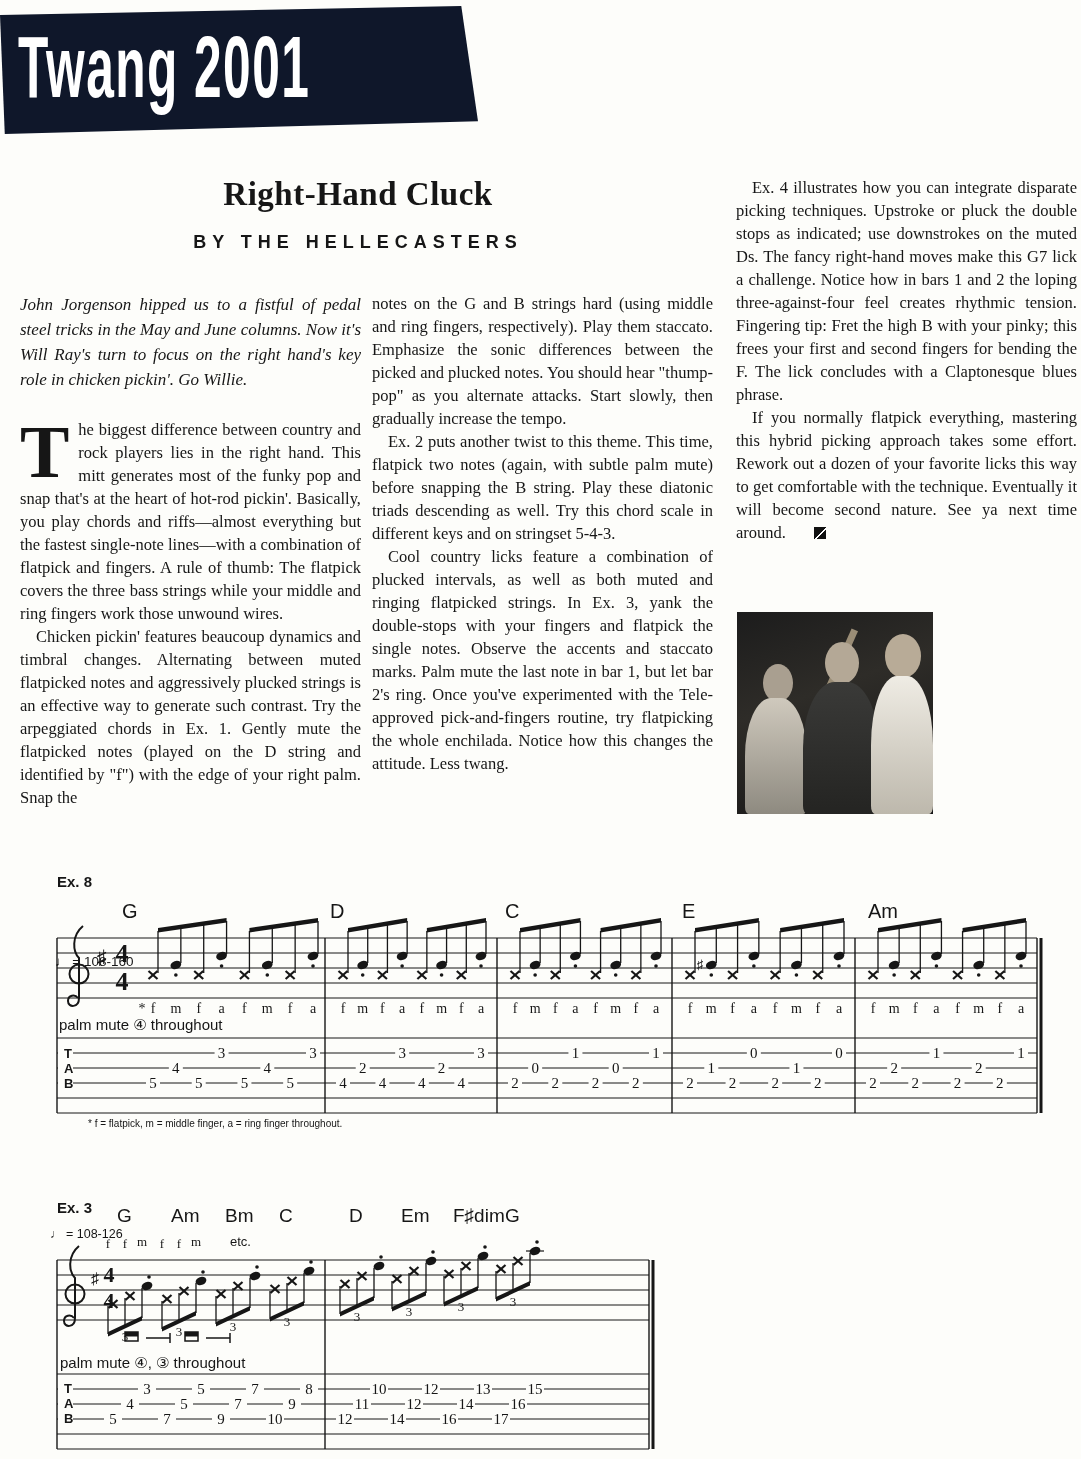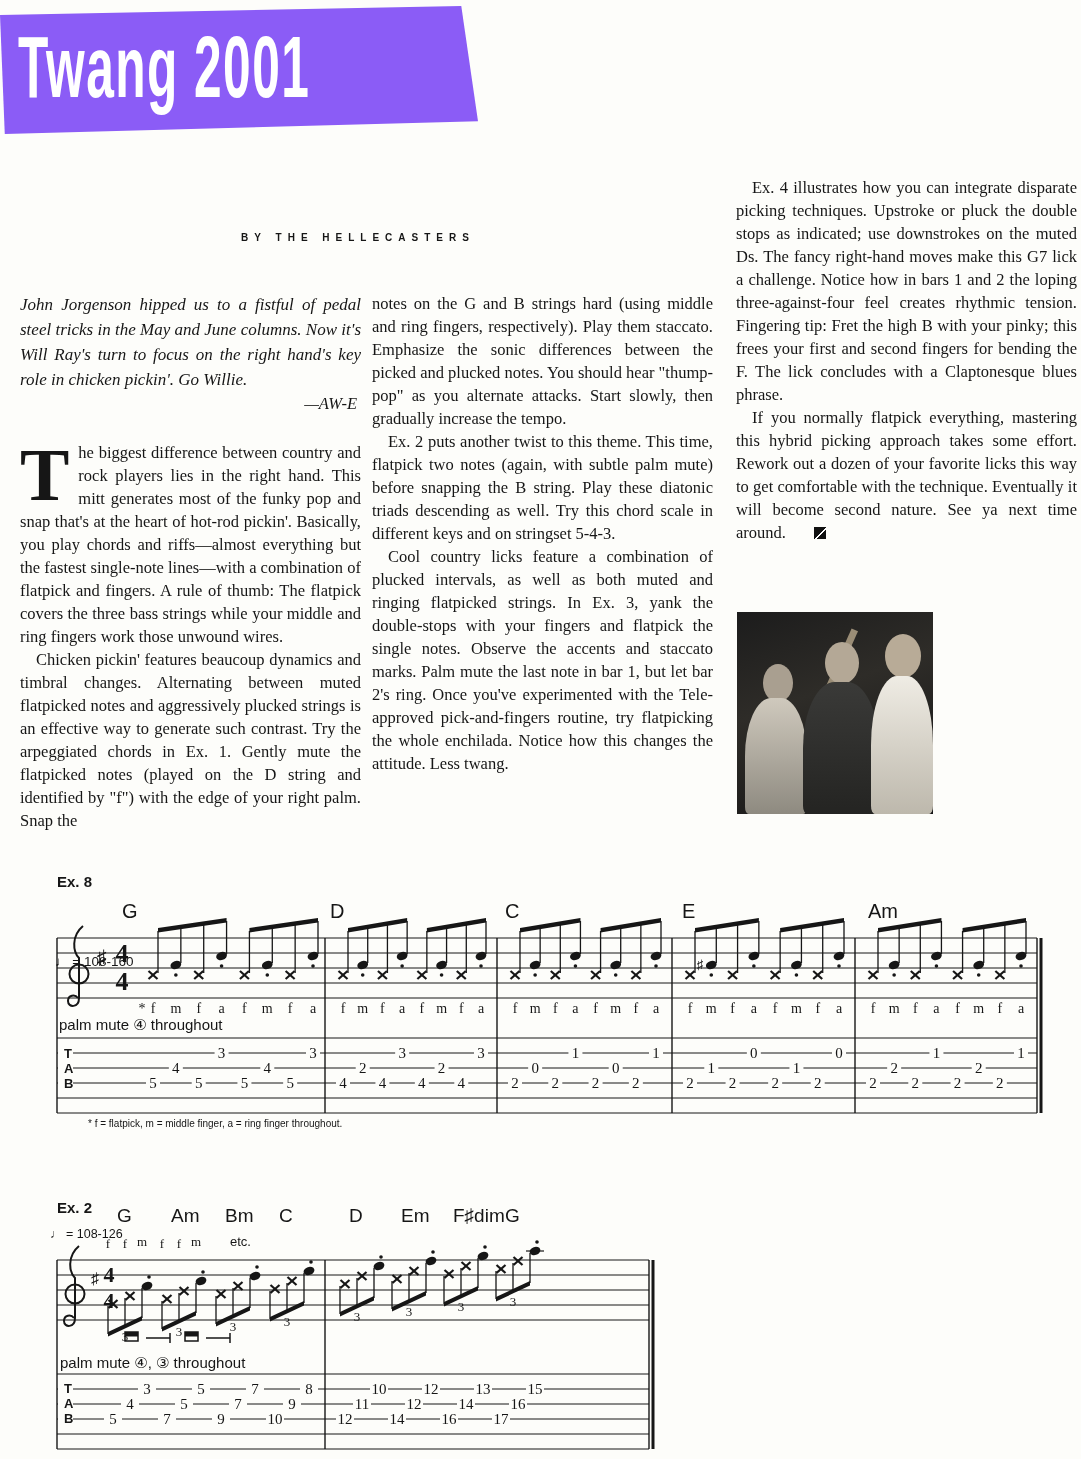--- a/index.html
+++ b/index.html
@@ -1,28 +1,28 @@
 <!DOCTYPE html>
 <html><head>
 <meta charset="utf-8">
 <style>
   html,body{margin:0;padding:0;background:#d9d9d6;}
   #page{position:relative;width:1081px;height:1459px;margin:0 auto;background:#fdfdfa;color:#161616;
         font-family:"Liberation Serif",serif;overflow:hidden;}
   
-  .banner{position:absolute;left:0;top:6px;width:478px;height:128px;background:#8b5cf6;
+  .banner{position:absolute;left:0;top:6px;width:478px;height:128px;background:#0f172a;
           clip-path:polygon(0 7%,96.5% 0,100% 90%,1% 100%);}
   .banner-title{position:absolute;left:18px;top:10px;color:#ffffff;white-space:nowrap;
           font-family:"Liberation Sans",sans-serif;font-weight:bold;font-size:68px;letter-spacing:2px;
           transform:scale(0.73,1.28);transform-origin:left top;}
   
   .article-title{position:absolute;left:28px;top:176px;width:660px;text-align:center;
           font-size:33px;font-weight:bold;letter-spacing:0.5px;}
   .byline{position:absolute;left:28px;top:232px;width:660px;text-align:center;
-          font-family:"Liberation Sans",sans-serif;font-size:10px;font-weight:bold;letter-spacing:6px;}
+          font-family:"Liberation Sans",sans-serif;font-size:18px;font-weight:bold;letter-spacing:6px;}
   
   .col{position:absolute;width:341px;font-size:16.5px;line-height:23px;text-align:justify;}
   .col1{left:20px;top:292px;}
   .col2{left:372px;top:292px;}
   .col3{left:736px;top:176px;}
   .intro{font-style:italic;font-size:17px;line-height:25px;}
   .signoff{text-align:right;font-style:italic;padding-right:4px;margin:2px 0 0 0;}
   .para{margin:0;text-indent:16px;}
   .para.first{margin-top:26px;text-indent:0;}
   .para.noindent{text-indent:0;}
@@ -48,25 +48,25 @@
 </style>
 </head>
 <body>
 
 <div id="page">
 
   <div class="banner">
     <div class="banner-title">Twang 2001</div>
   </div>
 
+  <div class="article-title">Right-Hand Cluck</div>
   <div class="byline">BY THE HELLECASTERS</div>
 
   <div class="col col1">
     <p class="para noindent intro">John Jorgenson hipped us to a fistful of pedal steel tricks in the May and June columns. Now it's Will Ray's turn to focus on the right hand's key role in chicken pickin'. Go Willie.</p>
-    <p class="para signoff">—AW-E</p>
     <p class="para first"><span class="dropcap">T</span><span>he biggest difference between country and rock players lies in the right hand. This mitt generates most of the funky pop and snap that's at the heart of hot-rod pickin'. Basically, you play chords and riffs—almost everything but the fastest single-note lines—with a combination of flatpick and fingers. A rule of thumb: The flatpick covers the three bass strings while your middle and ring fingers work those unwound wires.</span></p>
     <p class="para">Chicken pickin' features beaucoup dynamics and timbral changes. Alternating between muted flatpicked notes and aggressively plucked strings is an effective way to generate such contrast. Try the arpeggiated chords in Ex. 1. Gently mute the flatpicked notes (played on the D string and identified by "f") with the edge of your right palm. Snap the</p>
   </div>
 
   <div class="col col2">
     <p class="para noindent">notes on the G and B strings hard (using middle and ring fingers, respectively). Play them staccato. Emphasize the sonic differences between the picked and plucked notes. You should hear "thump-pop" as you alternate attacks. Start slowly, then gradually increase the tempo.</p>
     <p class="para">Ex. 2 puts another twist to this theme. This time, flatpick two notes (again, with subtle palm mute) before snapping the B string. Play these diatonic triads descending as well. Try this chord scale in different keys and on stringset 5-4-3.</p>
     <p class="para">Cool country licks feature a combination of plucked intervals, as well as both muted and ringing flatpicked strings. In Ex. 3, yank the double-stops with your fingers and flatpick the single notes. Observe the accents and staccato marks. Palm mute the last note in bar 1, but let bar 2's ring. Once you've experimented with the Tele-approved pick-and-fingers routine, try flatpicking the whole enchilada. Notice how this changes the attitude. Less twang.</p>
   </div>
 
@@ -369,21 +369,21 @@
         <rect x="947.8571428571429" y="202" width="14" height="15" fill="#fdfdfa"></rect>
         <text x="954.8571428571429" y="216" font-size="15" class="stxt" text-anchor="middle">2</text>
         <ellipse cx="976" cy="84" rx="5.5" ry="4" fill="#161616" transform="rotate(-18 976 84)"></ellipse>
         <circle cx="976" cy="94" r="1.8" fill="#161616"></circle>
         <text x="976" y="141" font-size="14" class="stxt" text-anchor="middle">a</text>
         <rect x="969" y="172" width="14" height="15" fill="#fdfdfa"></rect>
         <text x="976" y="186" font-size="15" class="stxt" text-anchor="middle">1</text>
       </svg></div>
   <div class="ex-footnote" style="left:88px;top:1118px;">* f = flatpick, m = middle finger, a = ring finger throughout.</div>
 
-  <div class="ex-label" style="left:57px;top:1199px;">Ex. 2</div>
+  <div class="ex-label" style="left:57px;top:1199px;">Ex. 3</div>
   <div class="ex-tempo" style="left:50px;top:1227px;font-size:12.5px;">♩ = 108-126</div>
   <div id="ex2" class="music" style="left:45px;top:1198px;"><svg width="625" height="260">
         <line x1="12" y1="62" x2="604" y2="62" stroke="#161616" stroke-width="1"></line>
         <line x1="12" y1="77" x2="604" y2="77" stroke="#161616" stroke-width="1"></line>
         <line x1="12" y1="92" x2="604" y2="92" stroke="#161616" stroke-width="1"></line>
         <line x1="12" y1="107" x2="604" y2="107" stroke="#161616" stroke-width="1"></line>
         <line x1="12" y1="122" x2="604" y2="122" stroke="#161616" stroke-width="1"></line>
         <line x1="12" y1="176" x2="604" y2="176" stroke="#161616" stroke-width="1"></line>
         <line x1="12" y1="191" x2="604" y2="191" stroke="#161616" stroke-width="1"></line>
         <line x1="12" y1="206" x2="604" y2="206" stroke="#161616" stroke-width="1"></line>

